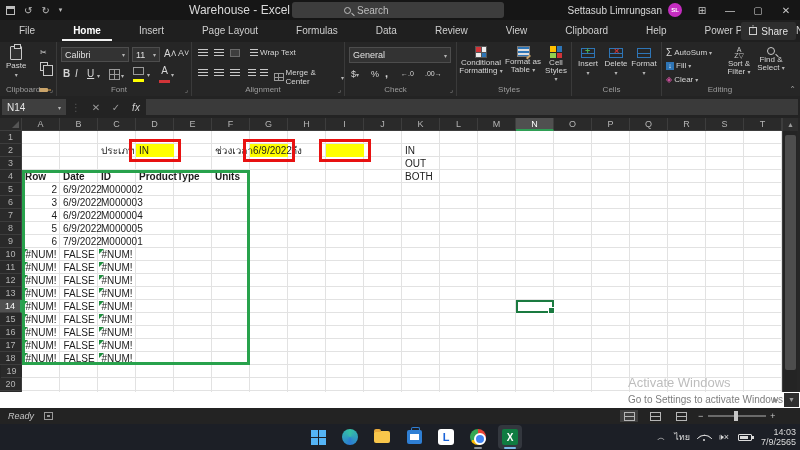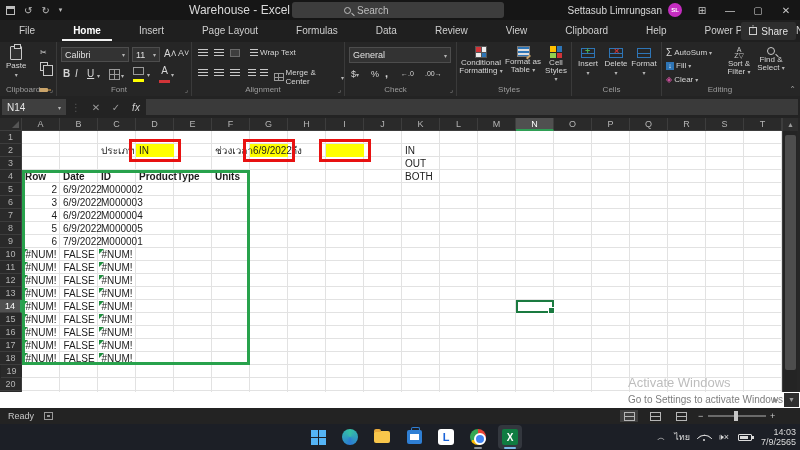--- a/index.html
+++ b/index.html
@@ -108,21 +108,21 @@
   .tabbar{position:absolute;left:0;top:392px;width:800px;height:16px;background:#1f1f1f;display:flex;align-items:stretch;font-size:9px;}
   .navarr{width:16px;display:flex;align-items:center;justify-content:center;color:#9a9a9a;font-size:7px;}
   .tdiv{width:1px;background:#3d3d3d;margin:2px 2px;}
   .stab{padding:0 8px;display:flex;align-items:center;border-right:1px solid #141414;white-space:nowrap;}
   .stab.active{font-weight:bold;}
   .addsheet{width:24px;display:flex;align-items:center;justify-content:center;color:#bdbdbd;font-size:10px;}
   .hsarrow{position:absolute;right:18px;top:394px;width:12px;height:12px;color:#9a9a9a;font-size:7px;text-align:center;line-height:12px;}
   .vdown{position:absolute;right:1px;top:393px;width:15px;height:14px;background:#2e2e2e;color:#9a9a9a;font-size:7px;text-align:center;line-height:14px;}
 
   
-  .statusbar{position:absolute;left:0;top:408px;width:800px;height:16px;background:#232323;color:#c8c8c8;font-size:9px;}
+  .statusbar{position:absolute;left:0;top:408px;width:800px;height:16px;background:#232323;color:#c8c8c8;font-size:9px;font-style:italic;}
   .ready{position:absolute;left:8px;top:0;line-height:16px;}
   .macroico{position:absolute;left:44px;top:4px;width:9px;height:8px;border:1px solid #9a9a9a;}
   .macroico::after{content:"";position:absolute;left:2px;top:2px;width:3px;height:2px;background:#9a9a9a;}
   .viewico{position:absolute;top:2px;width:18px;height:12px;display:flex;align-items:center;justify-content:center;}
   .viewico .g{width:11px;height:9px;border:1px solid #b5b5b5;background:linear-gradient(#b5b5b5,#b5b5b5) 0 3px/100% 1px no-repeat;}
   .viewico.on{background:#3e3e3e;}
   .zoomtrack{position:absolute;top:7px;height:2px;background:#6a6a6a;}
   .zoomknob{position:absolute;top:3px;width:4px;height:10px;background:#c8c8c8;}
   .zsign{position:absolute;top:0;line-height:16px;color:#c8c8c8;}
   .zoomval{position:absolute;right:4px;top:0;line-height:16px;margin-top:14px;}

